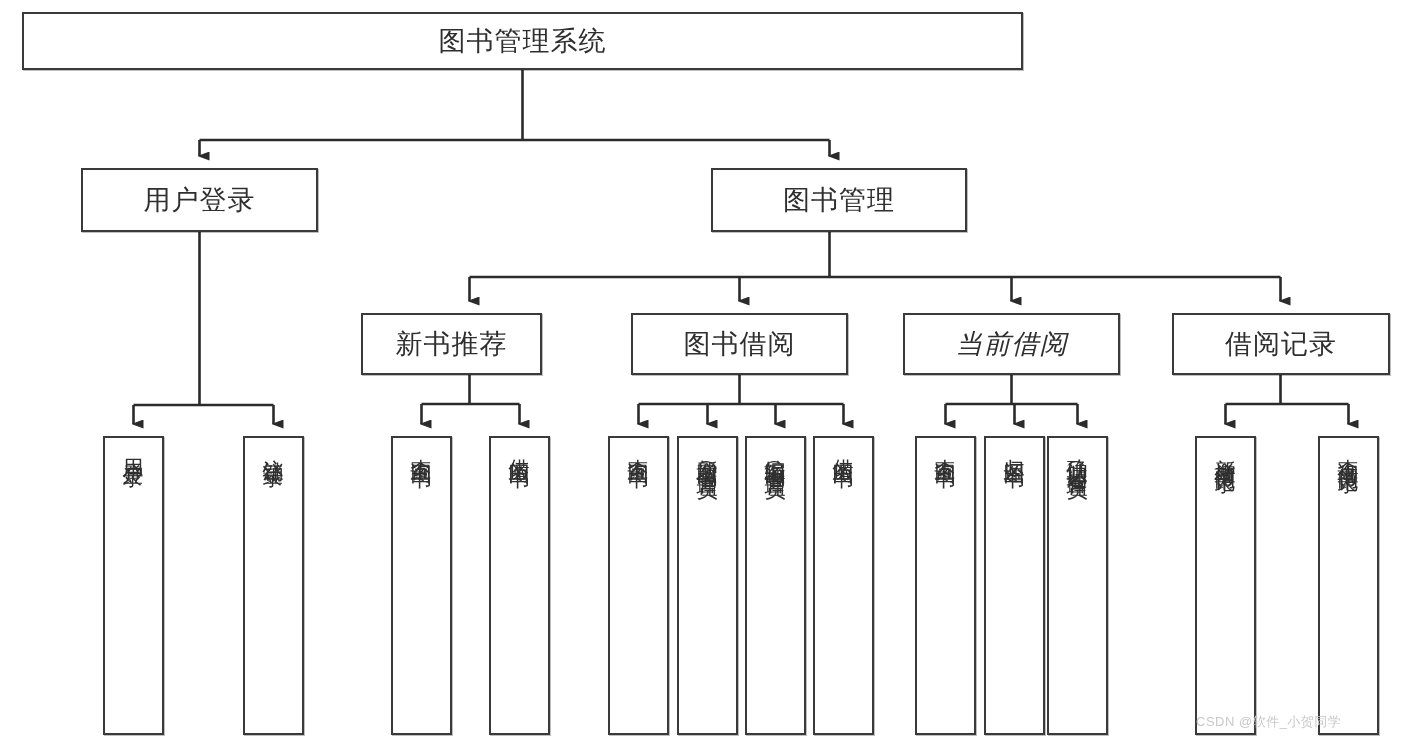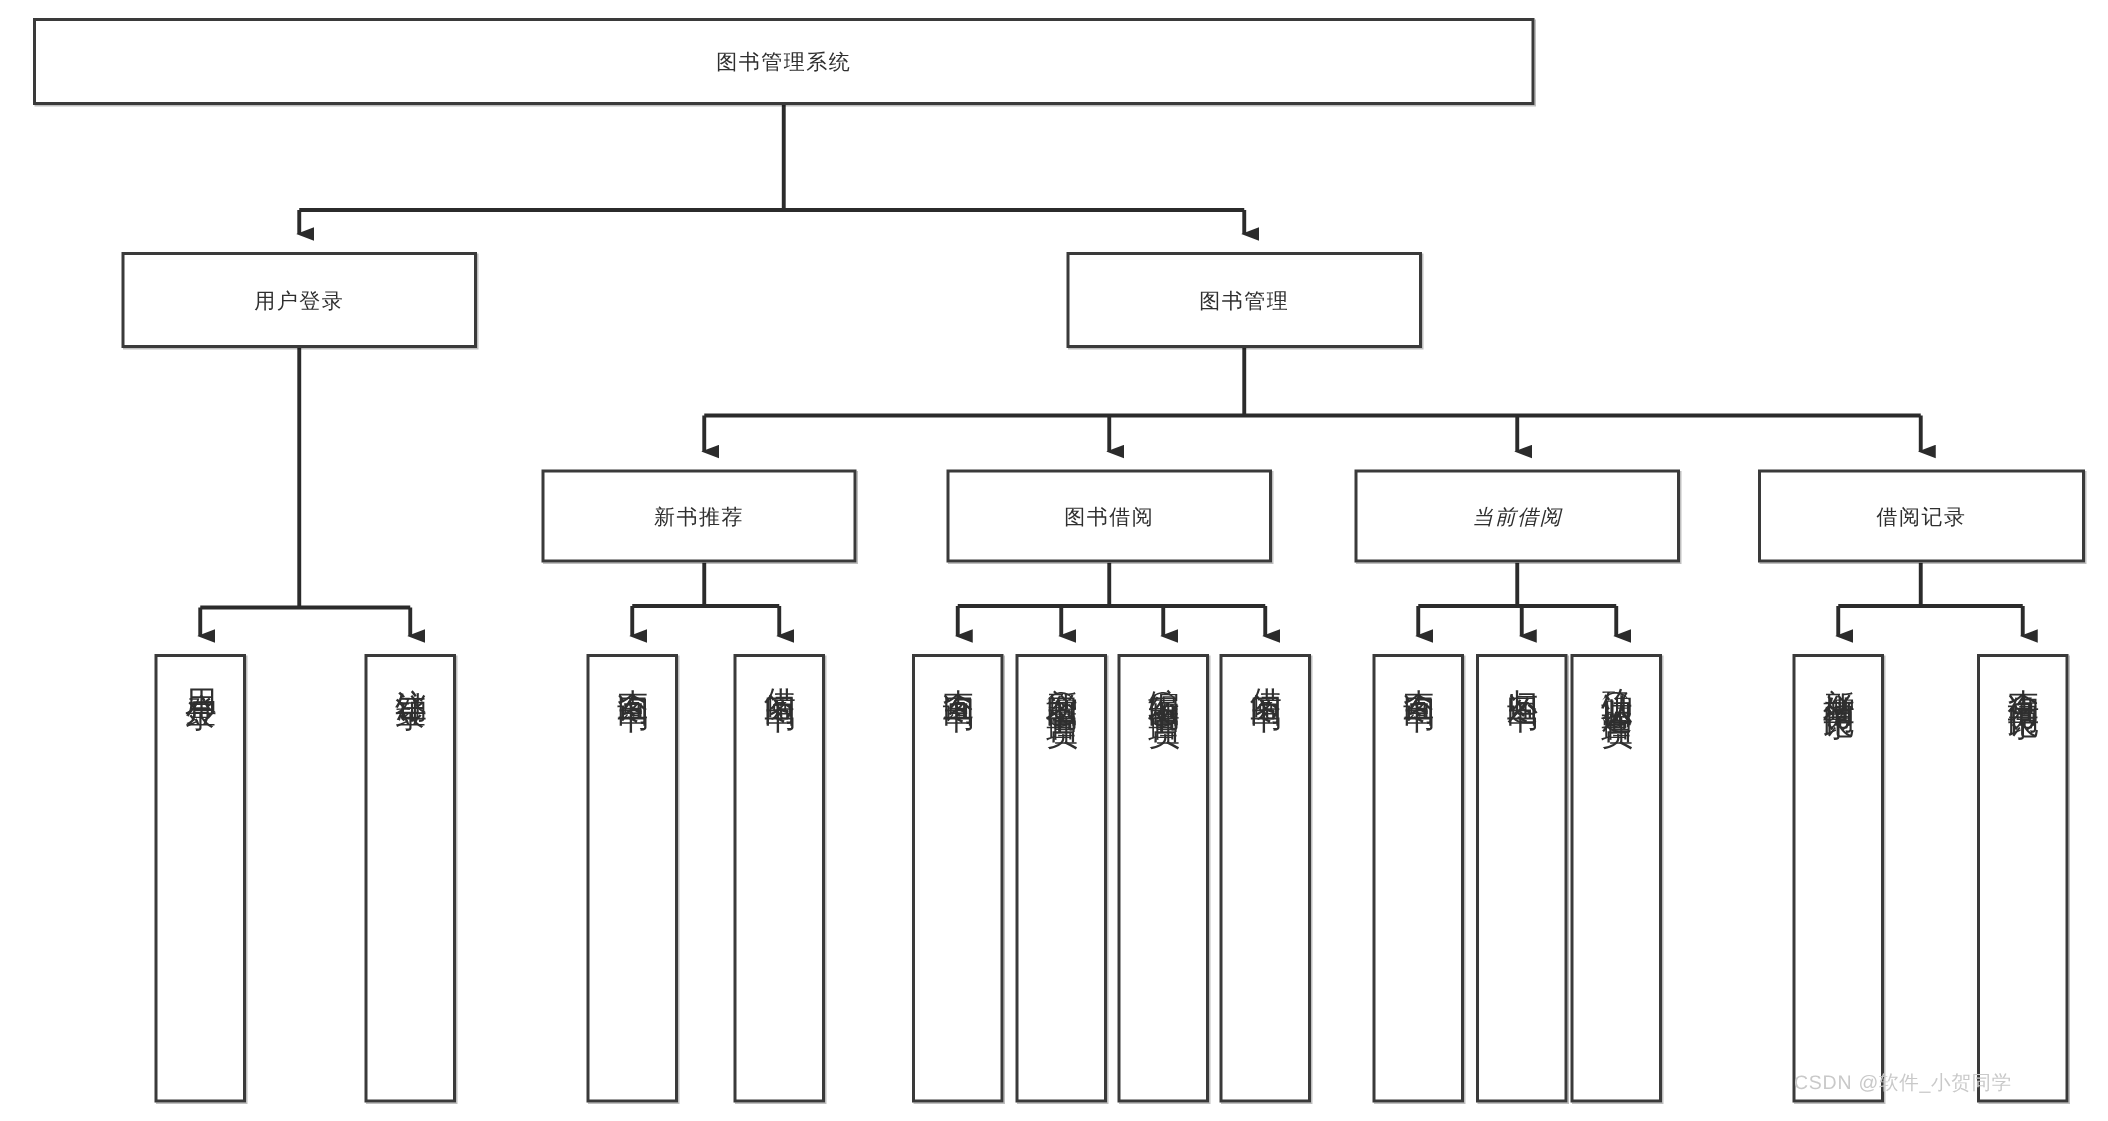--- a/index.html
+++ b/index.html
@@ -13,21 +13,21 @@
   .node-box{
     position:absolute;
     background:#ffffff;
     border:2.5px solid #3a3a3a;
     box-sizing:border-box;
     box-shadow:1px 1px 0 rgba(0,0,0,0.25);
     display:flex;align-items:center;justify-content:center;
   }
   .node-label-h{
     color:#2f2f2f;
-    font-size:14px;
+    font-size:27px;
     letter-spacing:1px;
     white-space:nowrap;
     line-height:1;
   }
   .node-box.leaf{
     align-items:flex-start;
     justify-content:center;
     padding-top:4px;
   }
   .node-label-v{
@@ -96,24 +96,24 @@
       </g>
   </svg>
 
   <div id="nodes-layer">
       <div class="node-box" style="left: 22px; top: 12px; width: 1001px; height: 58px;">
         <span class="node-label-h">图书管理系统</span>
       </div>
       <div class="node-box" style="left: 81px; top: 168px; width: 237px; height: 64px;">
         <span class="node-label-h">用户登录</span>
       </div>
-      <div class="node-box" style="left: 711px; top: 168px; width: 237px; height: 64px;">
+      <div class="node-box" style="left: 711px; top: 168px; width: 256px; height: 64px;">
         <span class="node-label-h">图书管理</span>
       </div>
-      <div class="node-box" style="left: 361px; top: 313px; width: 210px; height: 62px; justify-content: center;">
+      <div class="node-box" style="left: 361px; top: 313px; width: 181px; height: 62px; justify-content: center;">
         <span class="node-label-h">新书推荐</span>
       </div>
       <div class="node-box" style="left: 631px; top: 313px; width: 217px; height: 62px;">
         <span class="node-label-h">图书借阅</span>
       </div>
       <div class="node-box" style="left: 903px; top: 313px; width: 217px; height: 62px; font-style: italic;">
         <span class="node-label-h">当前借阅</span>
       </div>
       <div class="node-box" style="left: 1172px; top: 313px; width: 218px; height: 62px;">
         <span class="node-label-h">借阅记录</span>

